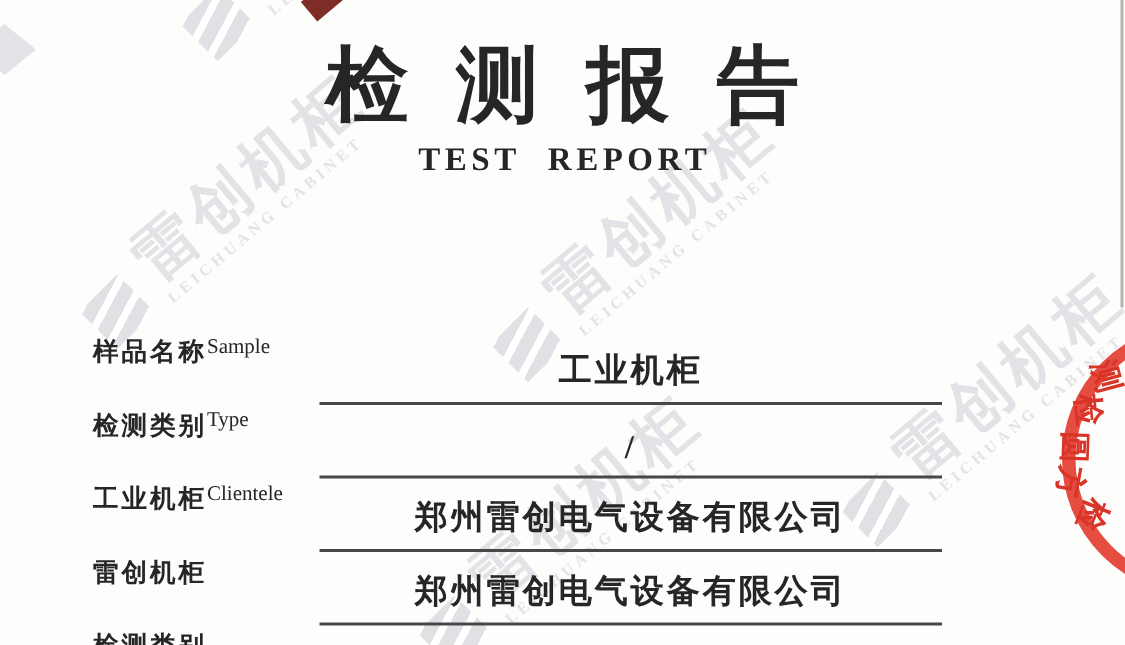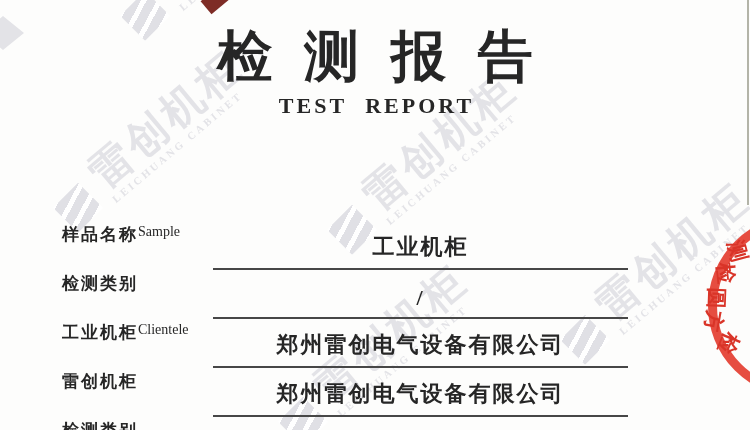--- a/index.html
+++ b/index.html
@@ -116,20 +116,21 @@
     <div class="row">
       <div class="cell-label">
         <span class="label-cn">样品名称</span>
         <span class="label-en">Sample</span>
       </div>
       <div class="cell-value">工业机柜</div>
     </div>
     <div class="row">
       <div class="cell-label">
         <span class="label-cn">检测类别</span>
+        <span class="label-en">Type</span>
       </div>
       <div class="cell-value">/</div>
     </div>
     <div class="row">
       <div class="cell-label">
         <span class="label-cn">工业机柜</span>
         <span class="label-en">Clientele</span>
       </div>
       <div class="cell-value">郑州雷创电气设备有限公司</div>
     </div>

